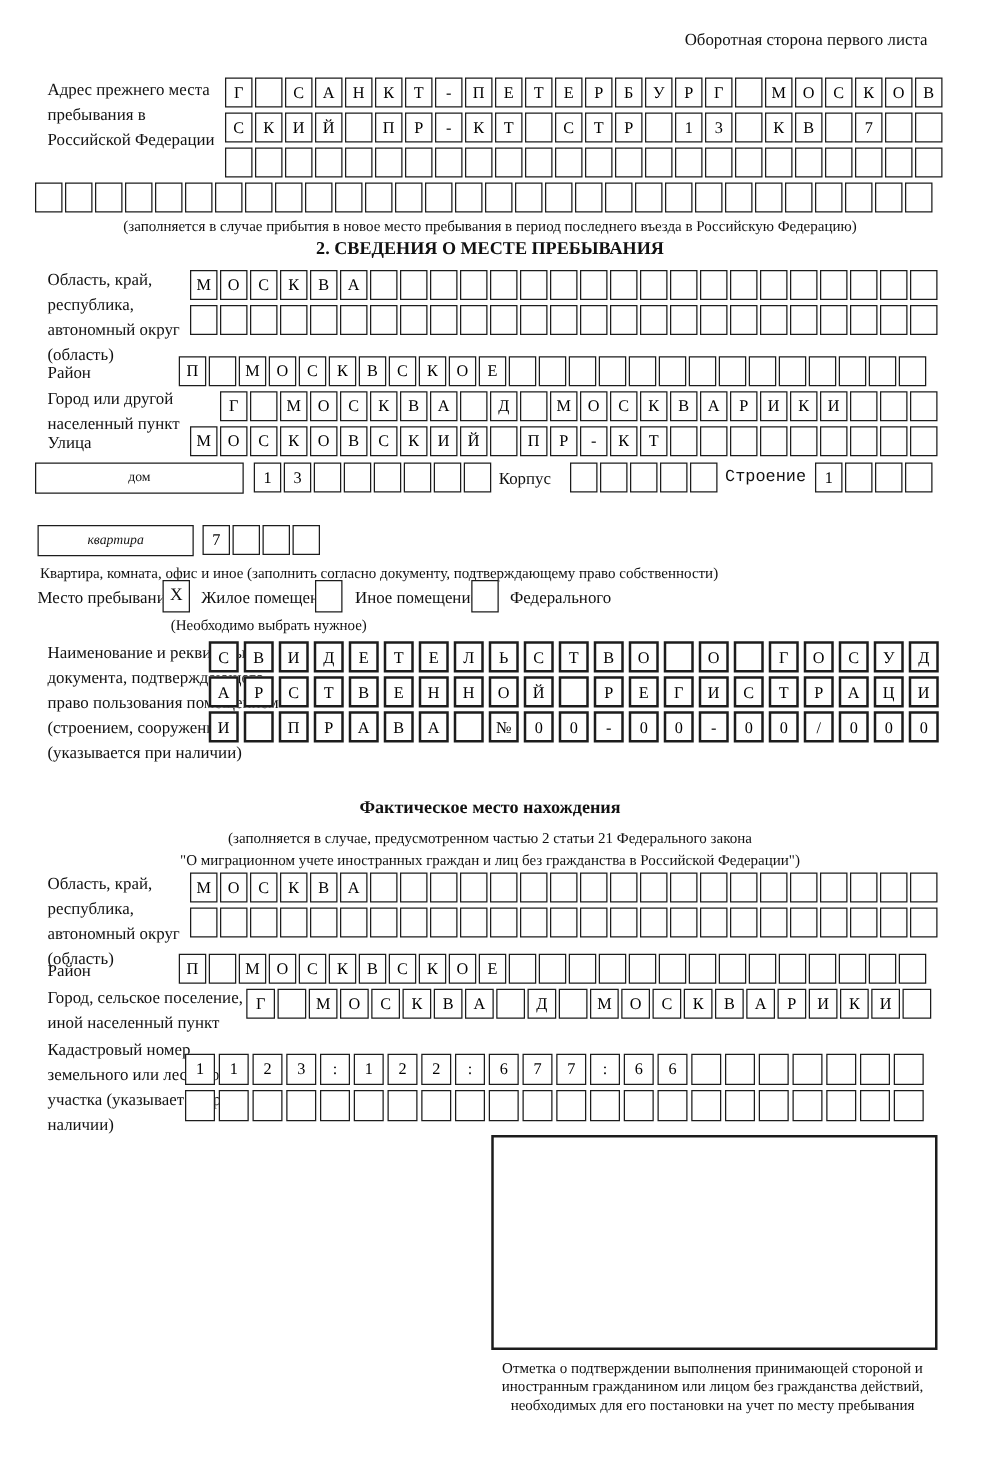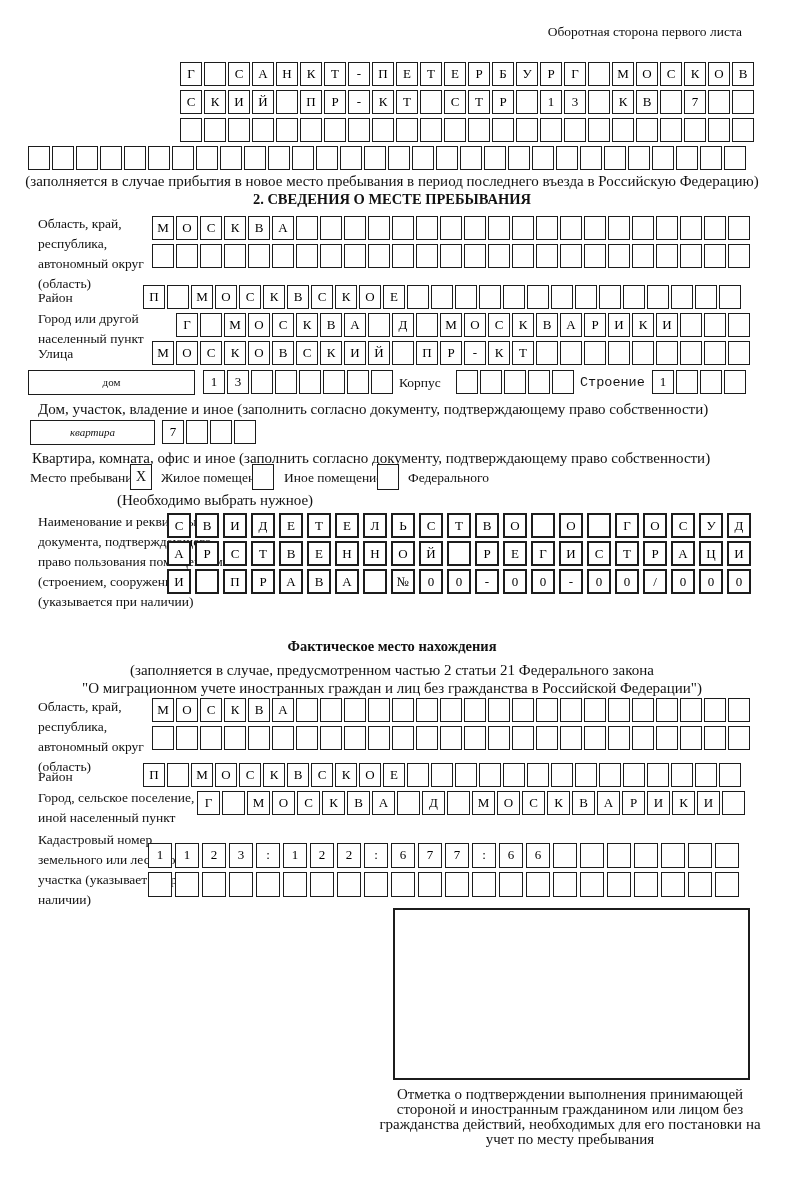--- a/index.html
+++ b/index.html
@@ -23,32 +23,33 @@
   .kad-row .cell { width:24px; height:25px; }
   .narrow-row .cell { width:23px; }
   .labelbox {
     border:1.5px solid #1c1c1c; height:25px; background:#fff;
     font-size:11px; line-height:22px; text-align:center;
   }
   .checkbox {
     width:22px; height:26px; border:1.5px solid #1c1c1c; background:#fff;
     display:inline-block; text-align:center; font-size:14px; line-height:23px;
   }
-  .note { font-size:15px; line-height:16px;font-family:Liberation Serif, serif; }
+  .note { font-size:12px; line-height:16px;font-family:Liberation Serif, serif; }
   .center { text-align:center; }
   .sect-title { font-size:14.5px; font-weight:bold; text-align:center; }
   .hdr-right { font-size:13.5px; text-align:right; }
 </style>
 </head>
 <body>
 
 <div class="page">
 
   <div class="abs hdr-right" style="left:400px; top:24px; width:342px;">Оборотная сторона первого листа</div>
 
+  <div class="abs lbl" style="left:38px; top:62px; width:142px;">Адрес прежнего места пребывания в Российской Федерации</div>
   <div class="abs cellrow" style="left:180px; top:62px;">
       <span class="cell">Г</span>
       <span class="cell"></span>
       <span class="cell">С</span>
       <span class="cell">А</span>
       <span class="cell">Н</span>
       <span class="cell">К</span>
       <span class="cell">Т</span>
       <span class="cell">-</span>
       <span class="cell">П</span>
@@ -317,21 +318,20 @@
       <span class="cell"></span>
       <span class="cell"></span>
     </div>
   <div class="abs lbl-tight" style="left:580px; top:372px;font-family:Liberation Mono, monospace;">Строение</div>
   <div class="abs cellrow" style="left:652px; top:370px;">
       <span class="cell">1</span>
       <span class="cell"></span>
       <span class="cell"></span>
       <span class="cell"></span>
     </div>
-  <div class="abs note" style="left:38px; top:401px; width:720px;">Дом, участок, владение и иное (заполнить согласно документу, подтверждающему право собственности)</div>
 
   <div class="abs labelbox" style="left:30px; top:420px; width:125px;font-style:italic;">квартира</div>
   <div class="abs cellrow" style="left:162px; top:420px;">
       <span class="cell">7</span>
       <span class="cell"></span>
       <span class="cell"></span>
       <span class="cell"></span>
     </div>
   <div class="abs note" style="left:32px; top:450px; width:720px;">Квартира, комната, офис и иное (заполнить согласно документу, подтверждающему право собственности)</div>
 

